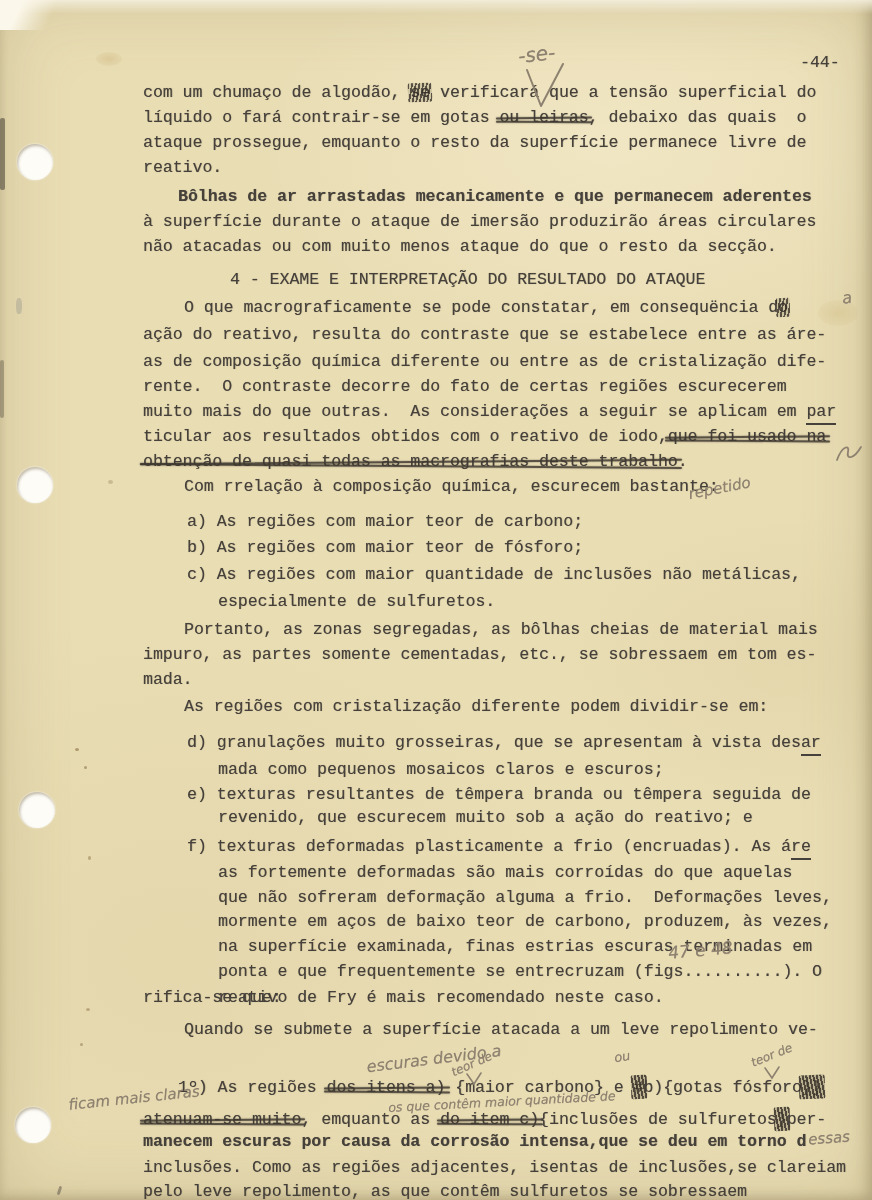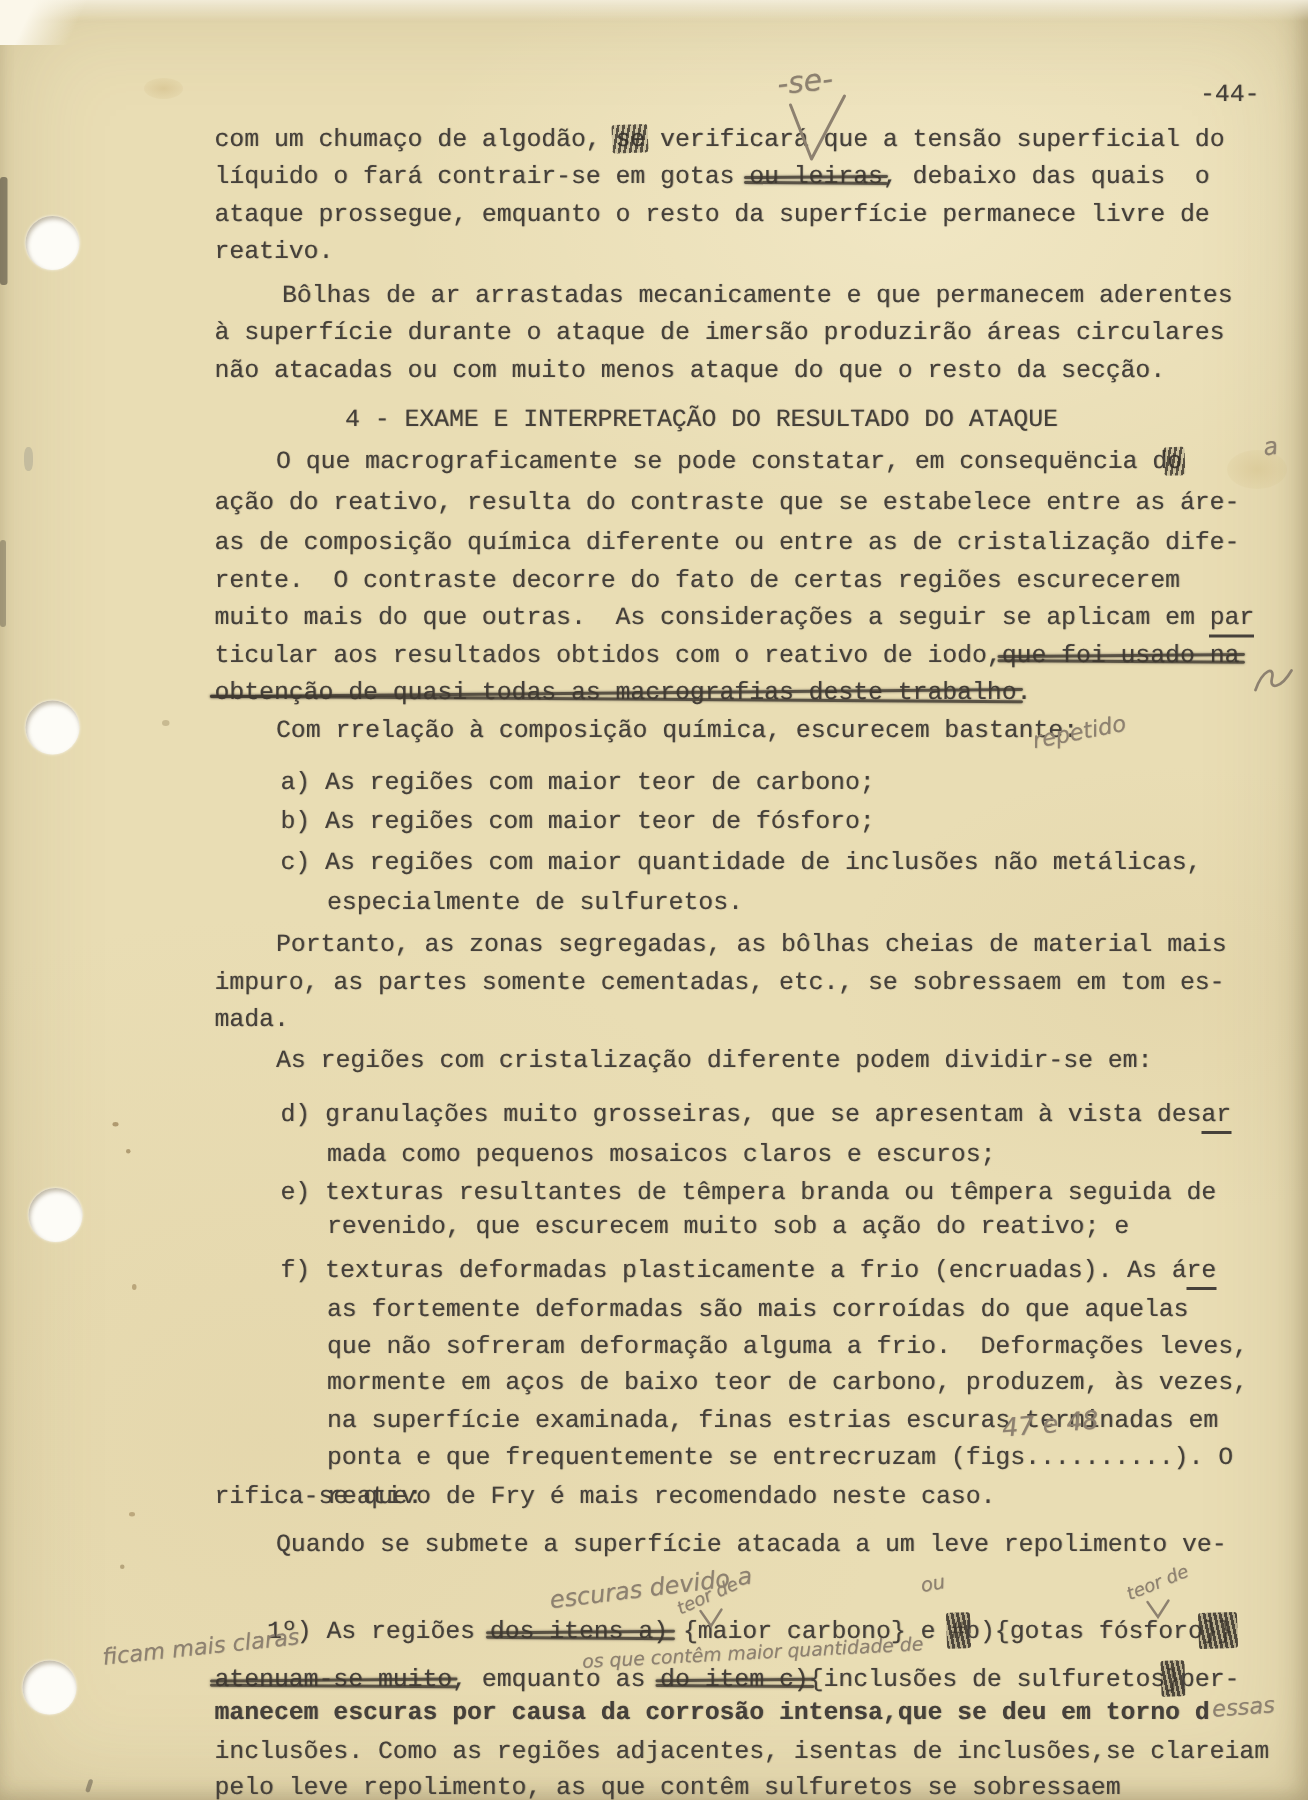--- a/index.html
+++ b/index.html
@@ -80,21 +80,21 @@
   <div class="speck" style="left:96px;top:52px;width:26px;height:14px;background:radial-gradient(rgba(190,160,95,0.3),rgba(190,160,95,0));"></div>
   <div class="speck" style="left:818px;top:300px;width:40px;height:26px;background:radial-gradient(rgba(200,175,110,0.3),rgba(200,175,110,0));"></div>
 
   <div class="tline" style="left:800px;top:52px;">-44-</div>
 
   <div id="textlayer">
       <div class="tline" style="left: 143px; top: 82px;"><span>com um chumaço de algodão, </span><span class="blot">se</span><span> verificará que a tensão superficial do</span></div>
       <div class="tline" style="left: 143px; top: 107px;"><span>líquido o fará contrair-se em gotas </span><span class="s2">ou leiras</span><span>, debaixo das quais  o</span></div>
       <div class="tline" style="left: 143px; top: 132px;"><span>ataque prossegue, emquanto o resto da superfície permanece livre de</span></div>
       <div class="tline" style="left: 143px; top: 157px;"><span>reativo.</span></div>
-      <div class="tline" style="left: 188px; top: 186px;"><span>Bôlhas de ar arrastadas mecanicamente e que permanecem aderentes</span></div>
+      <div class="tline" style="left: 178px; top: 186px; font-weight: bold;"><span>Bôlhas de ar arrastadas mecanicamente e que permanecem aderentes</span></div>
       <div class="tline" style="left: 143px; top: 211px;"><span>à superfície durante o ataque de imersão produzirão áreas circulares</span></div>
       <div class="tline" style="left: 143px; top: 236px;"><span>não atacadas ou com muito menos ataque do que o resto da secção.</span></div>
       <div class="tline" style="left: 230px; top: 269px;"><span>4 - EXAME E INTERPRETAÇÃO DO RESULTADO DO ATAQUE</span></div>
       <div class="tline" style="left: 184px; top: 297px;"><span>O que macrograficamente se pode constatar, em consequëncia d</span><span class="blot">o</span></div>
       <div class="tline" style="left: 143px; top: 324px;"><span>ação do reativo, resulta do contraste que se estabelece entre as áre-</span></div>
       <div class="tline" style="left: 143px; top: 351px;"><span>as de composição química diferente ou entre as de cristalização dife-</span></div>
       <div class="tline" style="left: 143px; top: 376px;"><span>rente.  O contraste decorre do fato de certas regiões escurecerem</span></div>
       <div class="tline" style="left: 143px; top: 401px;"><span>muito mais do que outras.  As considerações a seguir se aplicam em </span><span class="u">par</span></div>
       <div class="tline" style="left: 143px; top: 426px;"><span>ticular aos resultados obtidos com o reativo de iodo,</span><span class="s2">que foi usado na</span></div>
       <div class="tline" style="left: 143px; top: 451px;"><span class="s2">obtenção de quasi todas as macrografias deste trabalho</span><span>.</span></div>

